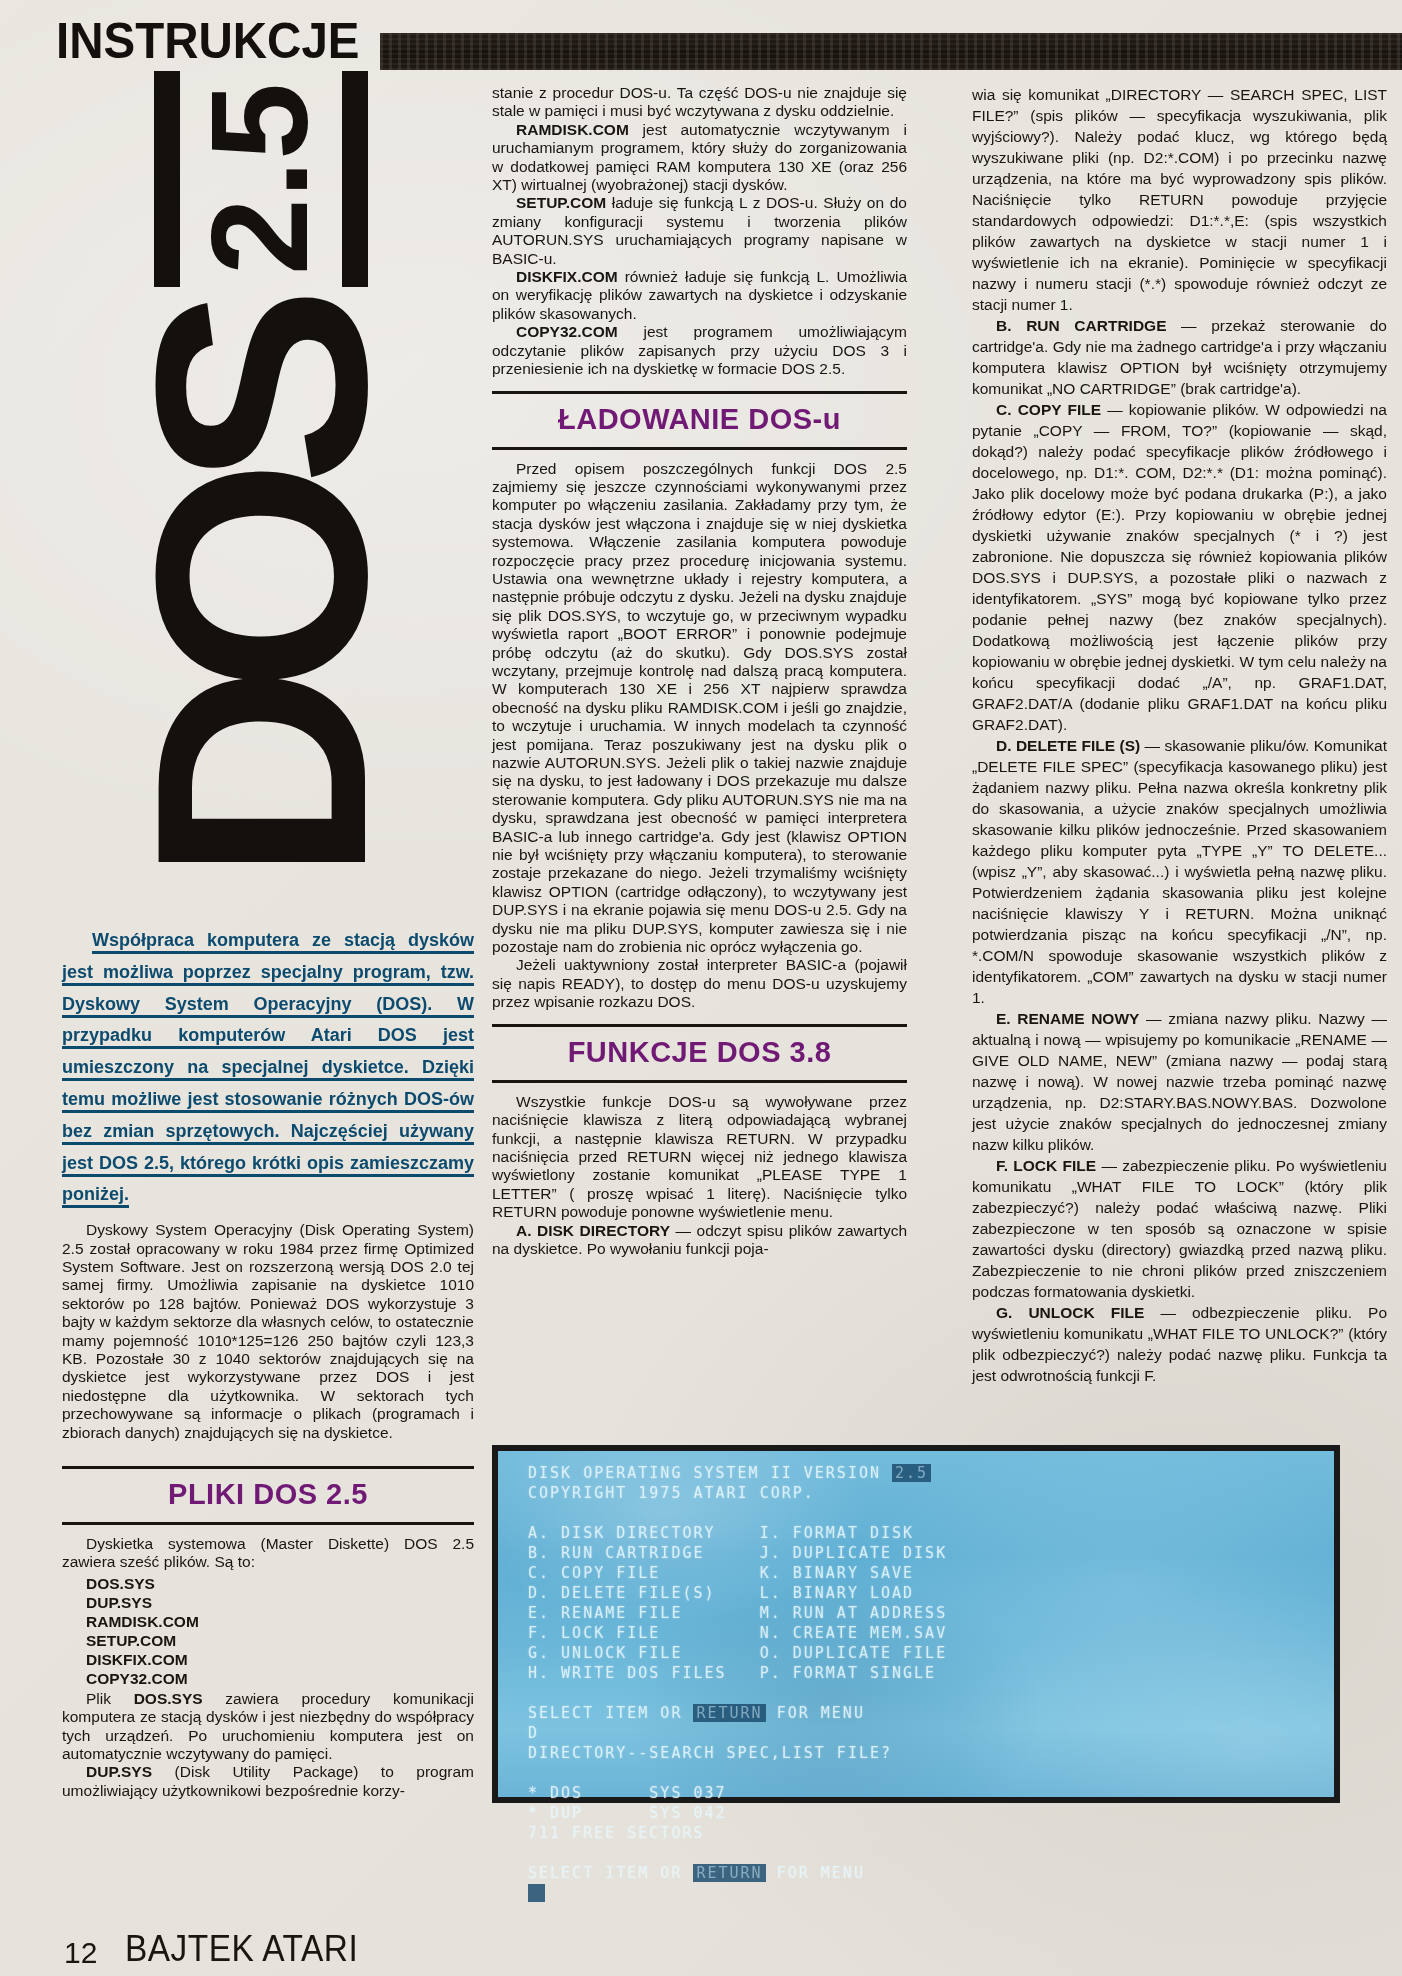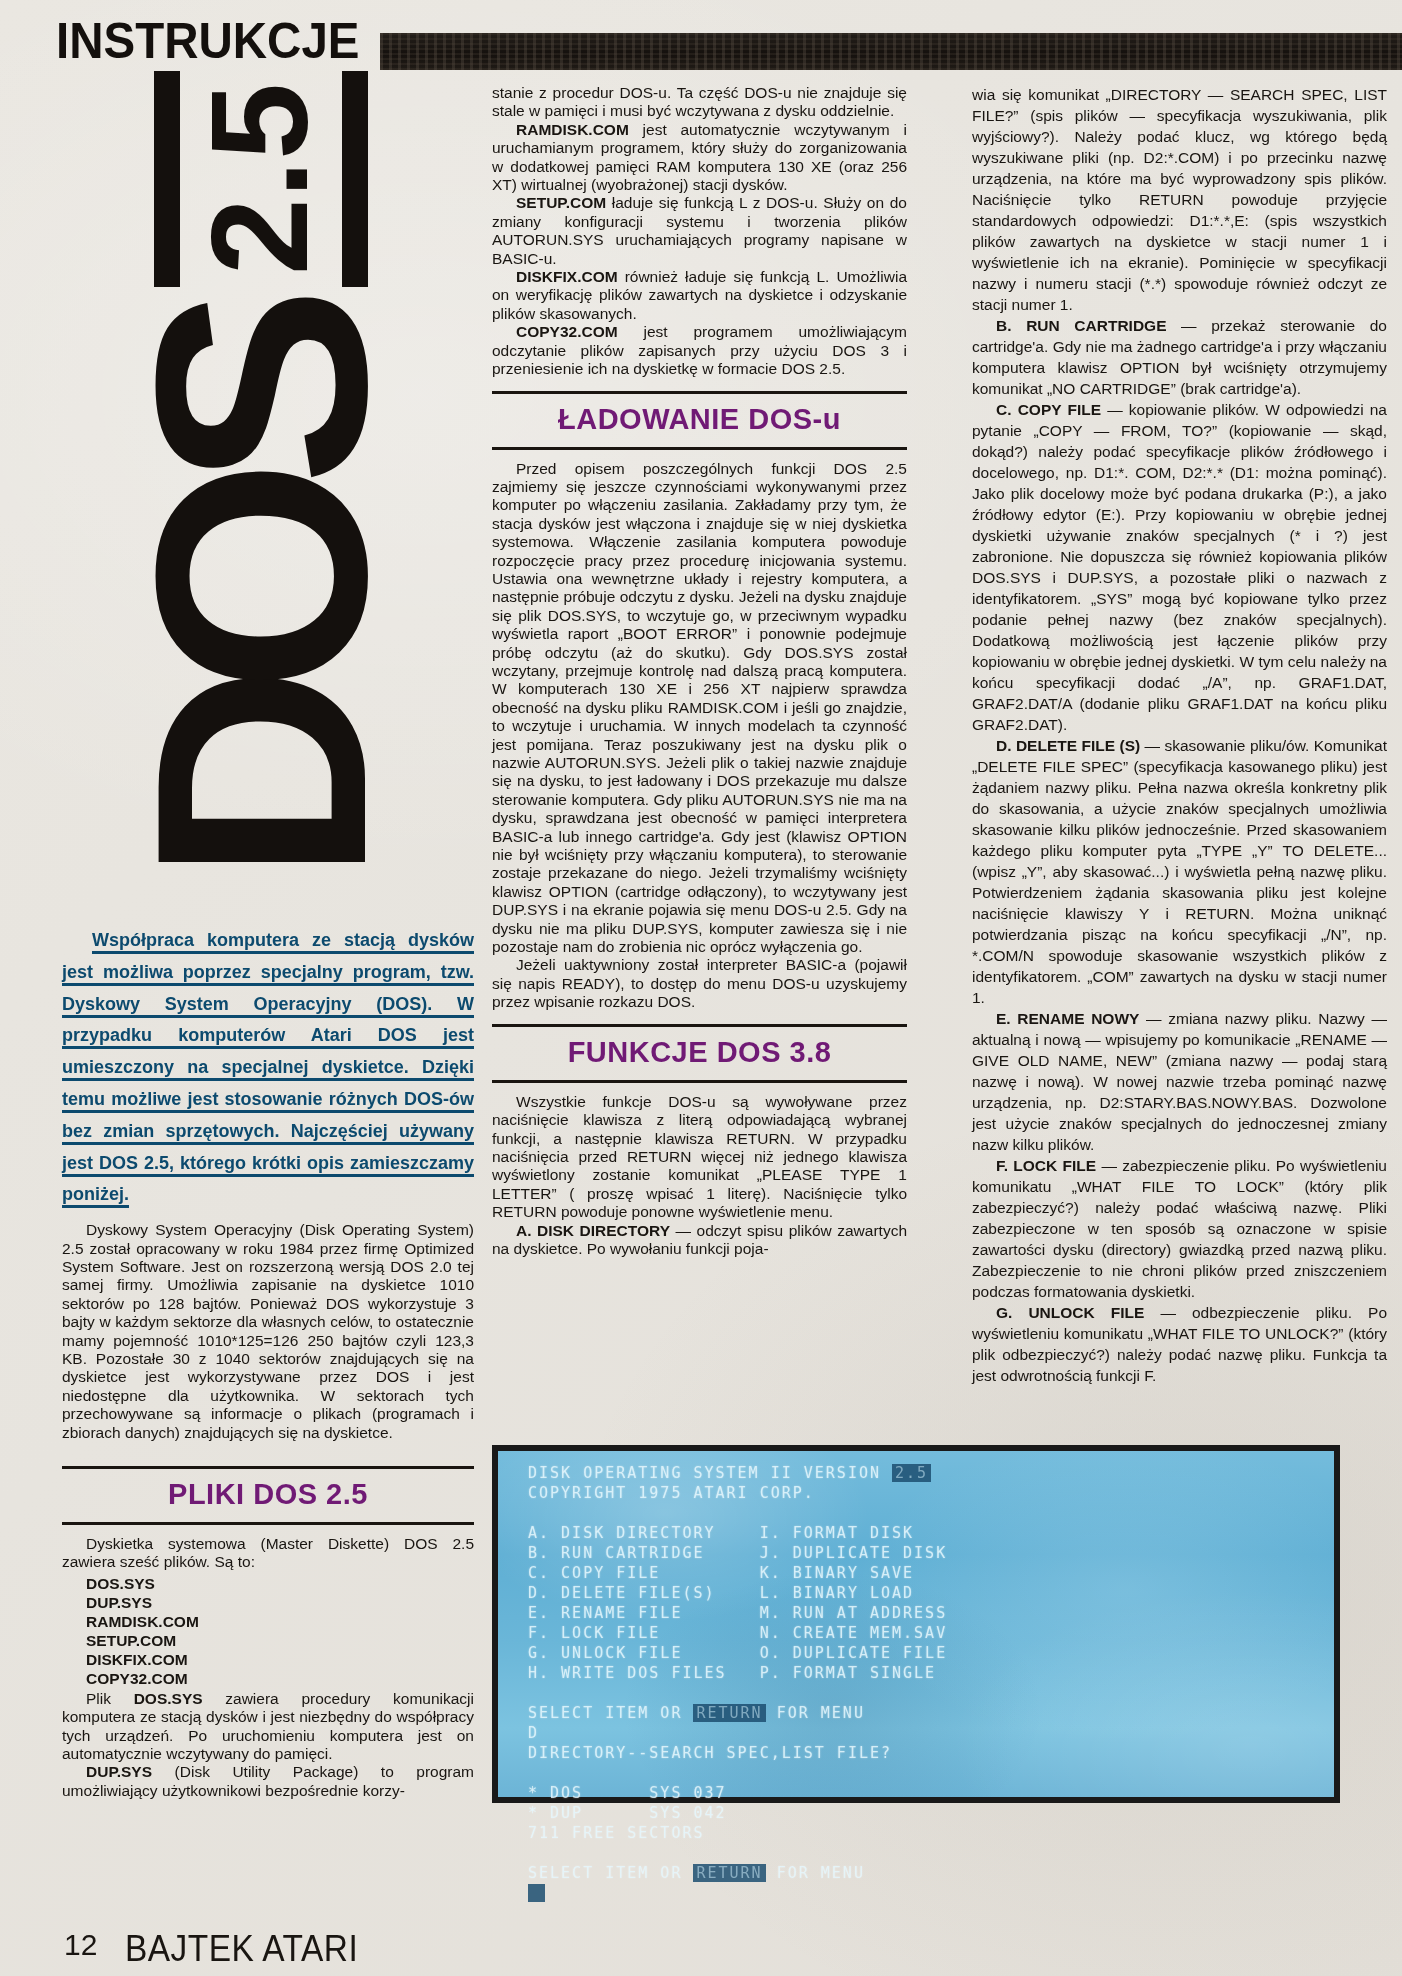--- a/index.html
+++ b/index.html
@@ -57,21 +57,21 @@
   }
   .sechead{
     border-top:3px solid #1a1510;border-bottom:3px solid #1a1510;
     text-align:center;font-weight:800;font-size:29px;line-height:1;
     padding:11px 0 13px;margin:12px 0 10px;letter-spacing:.5px;color:#701a75;
   }
   .col-left .sechead{margin-top:24px;}
   .filelist{margin:2px 0 2px 24px;}
   .filelist div{font-weight:700;line-height:19px;}
   
-  .footer{left:64px;top:1928px;display:flex;align-items:flex-start;gap:28px;}
+  .footer{left:64px;top:1928px;display:flex;align-items:flex-end;gap:28px;}
   .footer .pageno{font-size:30px;}
   .footer .mag{font-size:36px;letter-spacing:.5px;transform:scaleX(.93);transform-origin:0 100%;}
   
   .crt{
     left:492px;top:1445px;width:848px;height:358px;box-sizing:border-box;
     border:6px solid #191919;
     background:
       radial-gradient(340px 180px at 20% 18%, rgba(255,255,255,.22), rgba(0,0,0,0) 60%),
       radial-gradient(420px 240px at 75% 40%, rgba(220,245,255,.18), rgba(0,0,0,0) 65%),
       radial-gradient(300px 200px at 40% 75%, rgba(30,90,130,.18), rgba(0,0,0,0) 70%),

